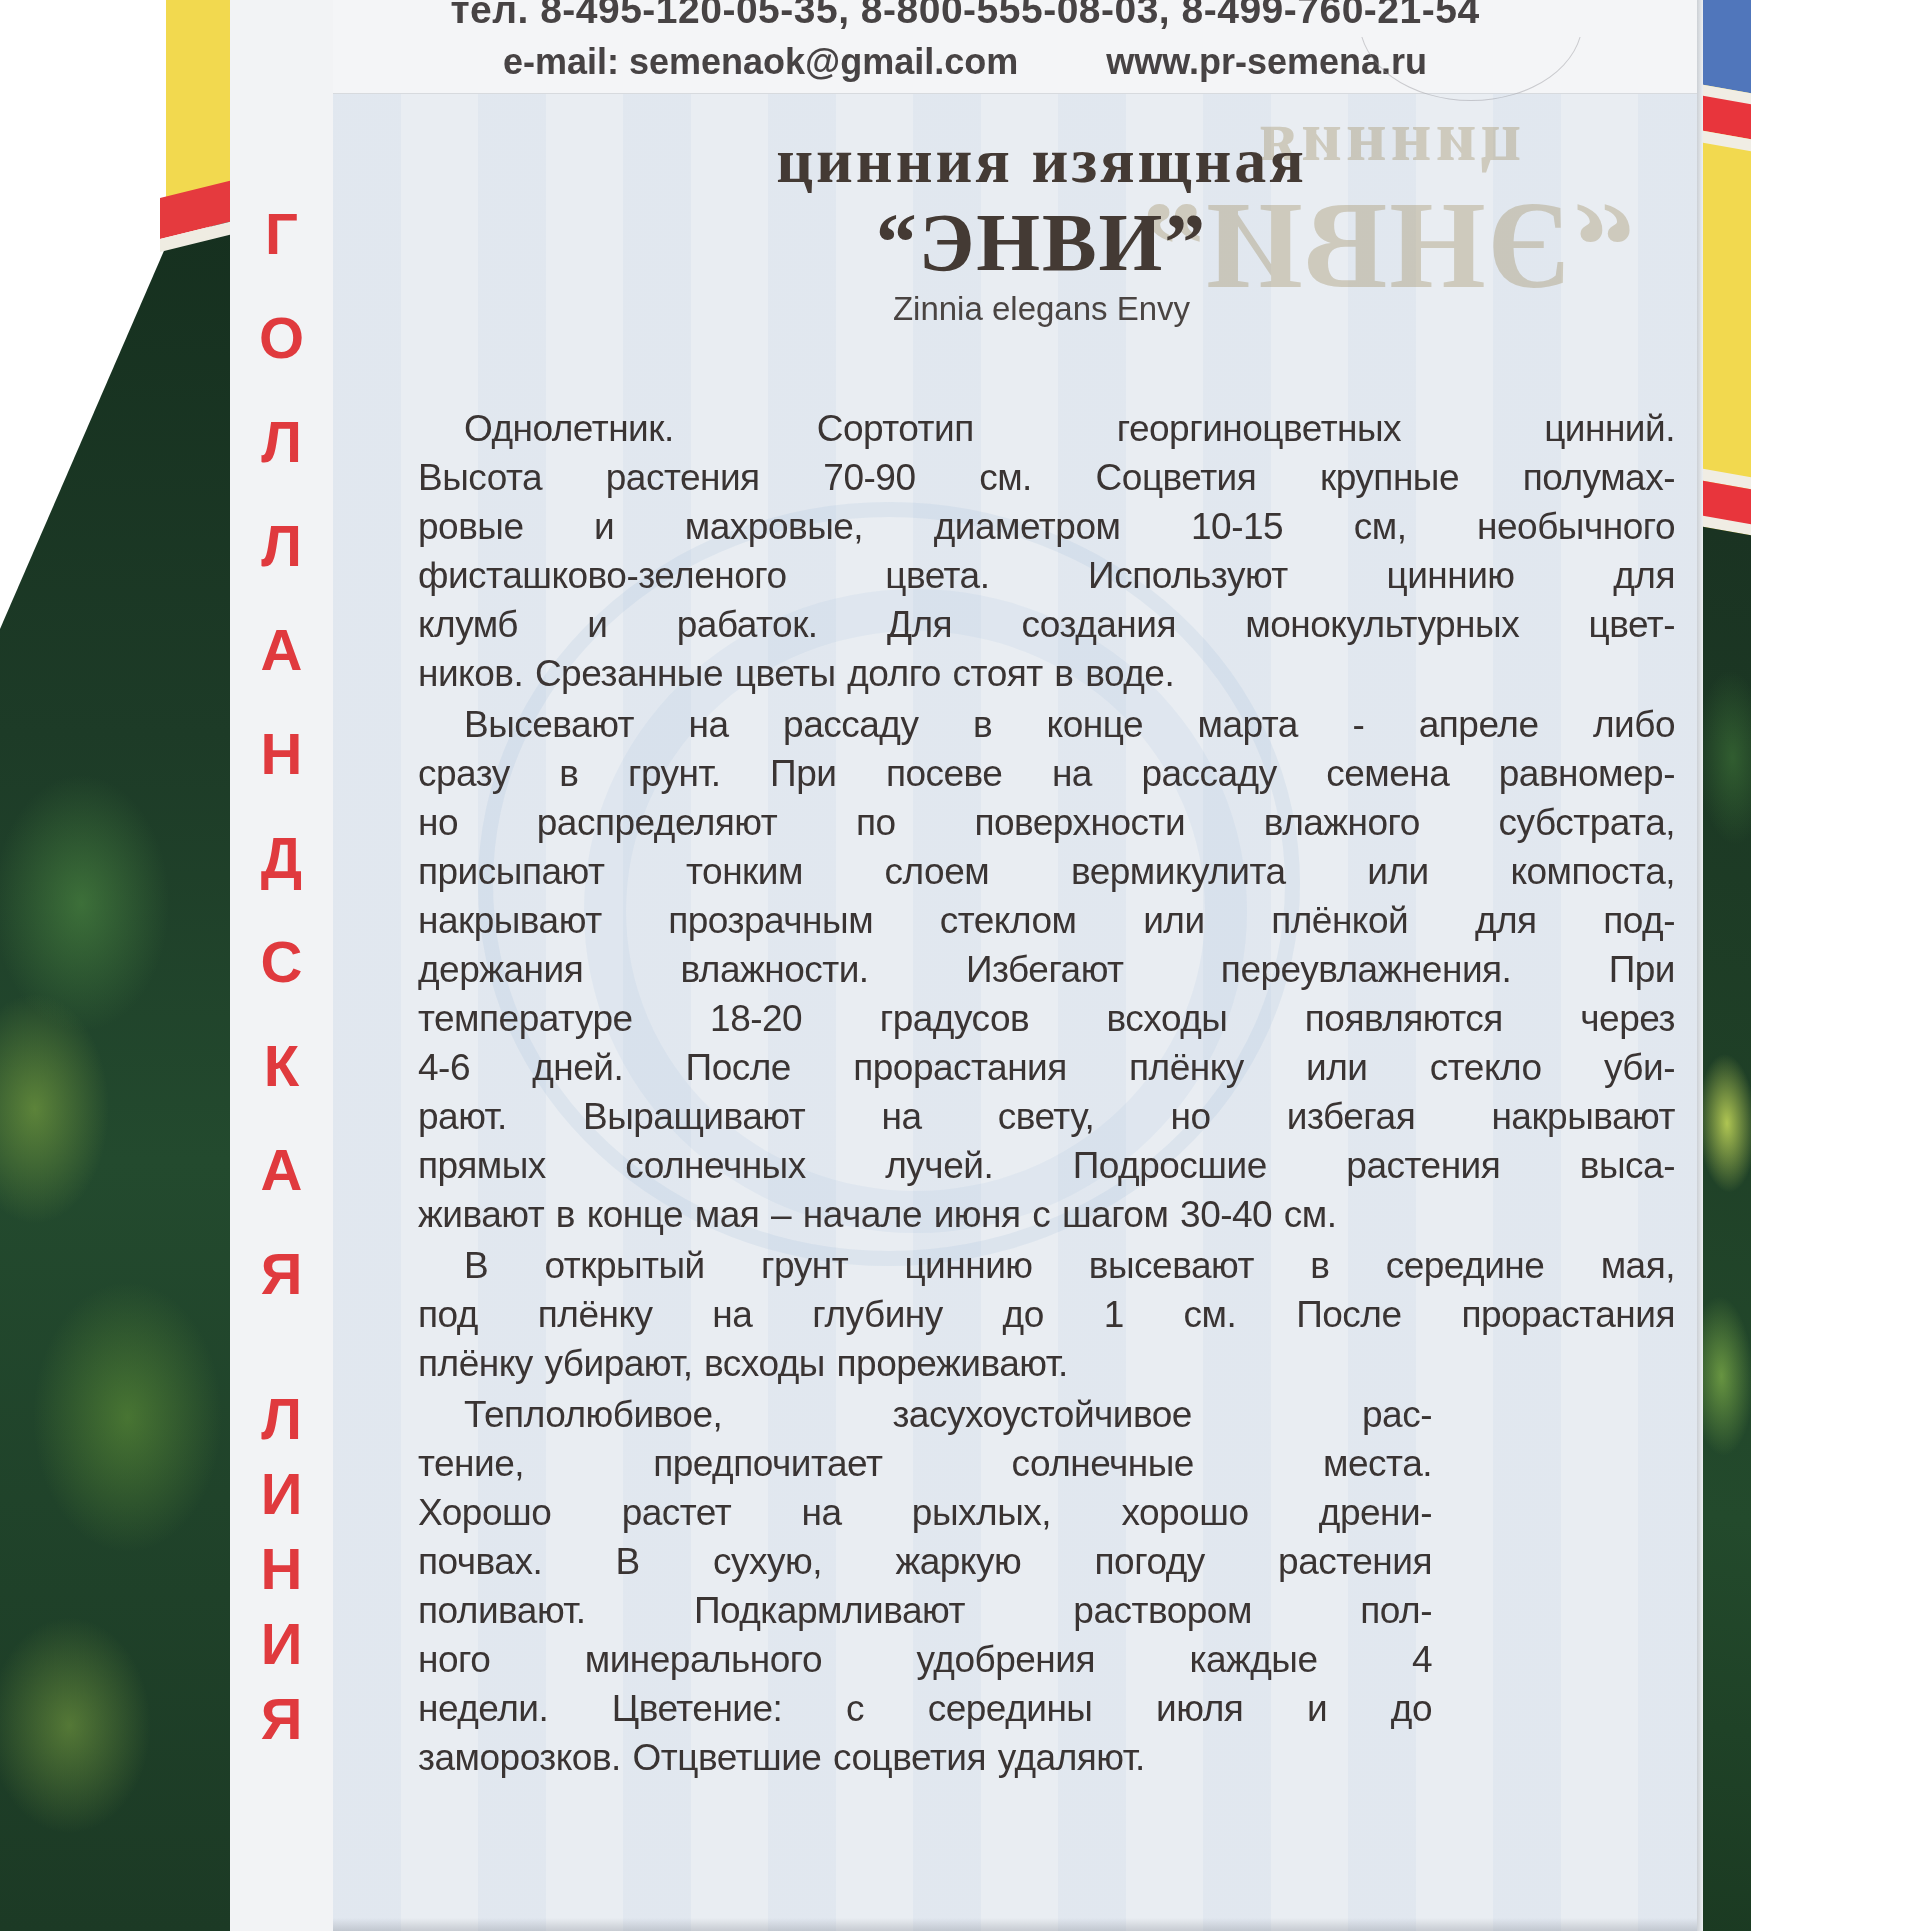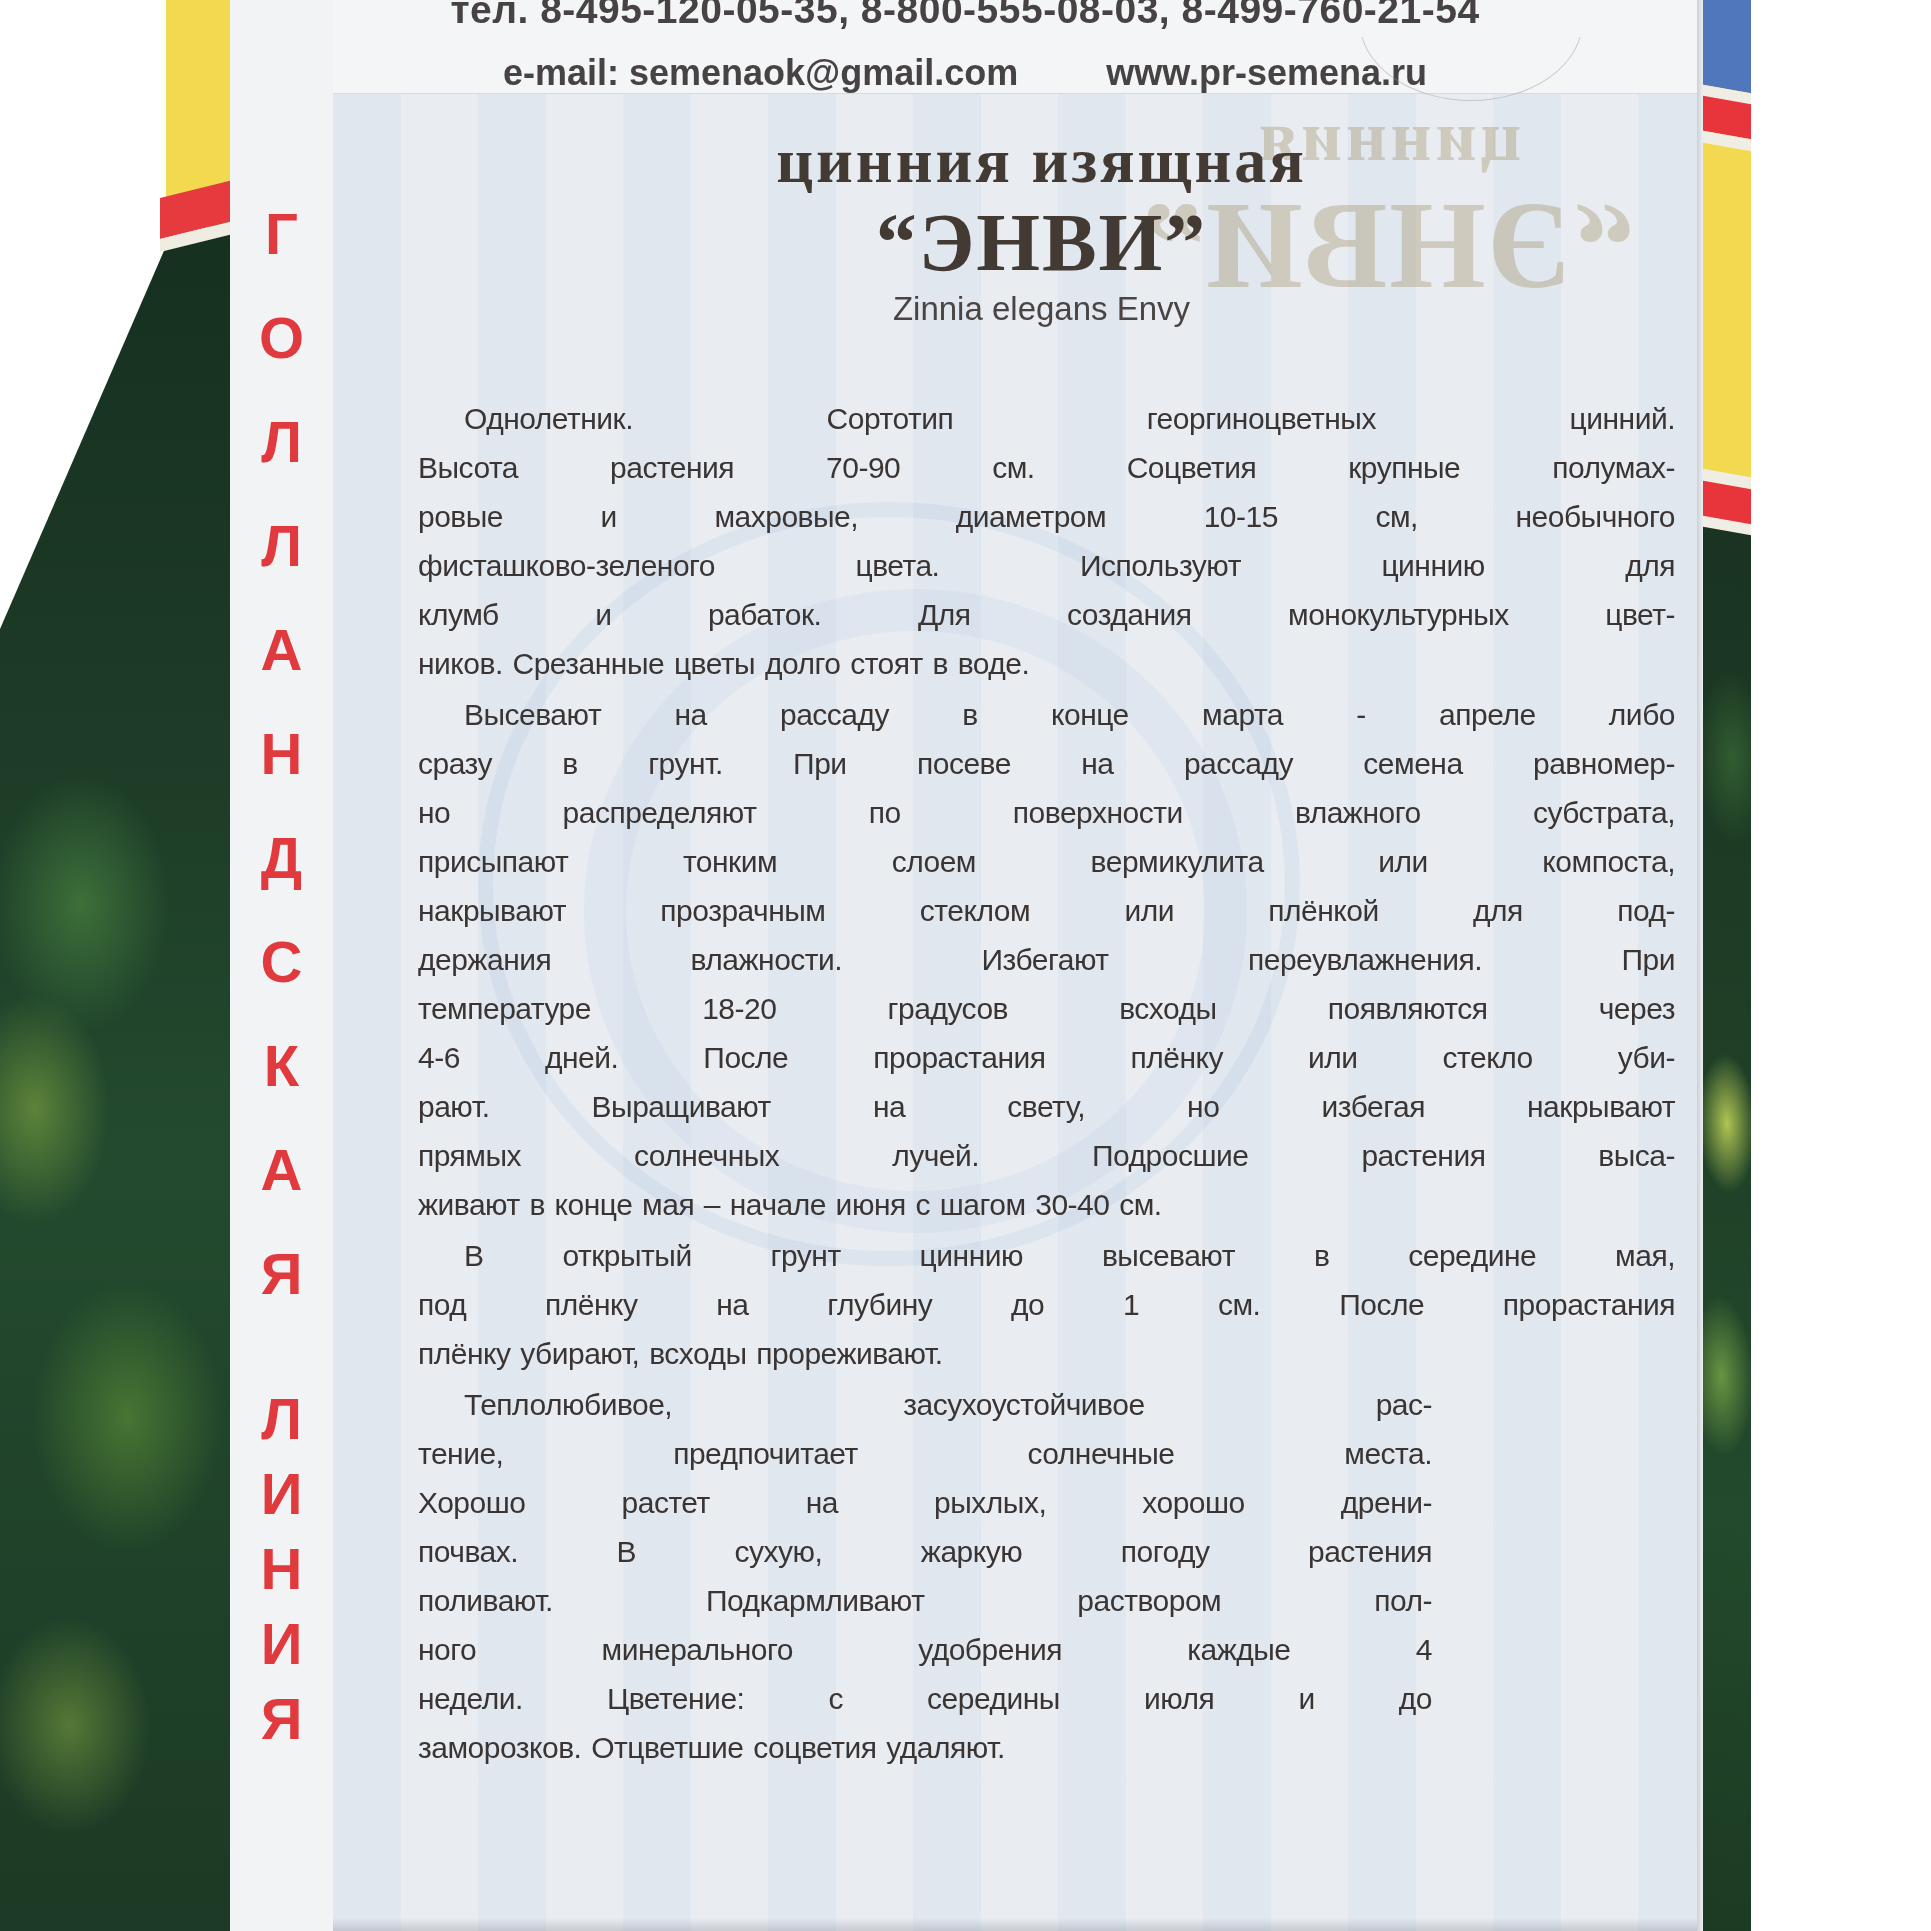--- a/index.html
+++ b/index.html
@@ -57,21 +57,21 @@
   .wm2{position:absolute;left:251px;top:589px;width:579px;height:560px;
        border:42px solid rgba(140,180,215,.10);border-radius:50%;}
   .top-band{
     position:absolute;left:0;top:0;width:100%;height:94px;
     background:#f4f5f7;border-bottom:1px solid #d7dade;
     text-align:center;overflow:hidden;
     padding-right:100px;box-sizing:border-box;
     color:#474344;
   }
   .phone-line{font-size:39px;font-weight:bold;margin-top:-11.6px;letter-spacing:0.5px;white-space:nowrap;}
-  .email-line{font-size:36px;font-weight:bold;margin-top:20px;white-space:nowrap;}
+  .email-line{font-size:36px;font-weight:bold;margin-top:9px;white-space:nowrap;}
   .email-line .gap{display:inline-block;width:68px;}
   .flap-curve{
     position:absolute;top:-60px;right:114px;width:222px;height:159px;
     border:1.9px solid rgba(150,150,158,.45);border-radius:50%;
     clip-path:inset(97px 0 0 0);
   }
   .ghost{
     position:absolute;top:95px;right:0px;width:618px;text-align:center;
     transform:scaleX(-1);
     color:rgba(165,150,110,.40);
@@ -81,22 +81,22 @@
   .ghost .g1{font-size:71px;line-height:83px;letter-spacing:3.9px;}
   .ghost .g2{font-size:124px;line-height:135px;letter-spacing:1.9px;}
   .title-block{
     position:absolute;left:0;top:126px;width:100%;text-align:center;
     color:#443a34;padding-left:53px;box-sizing:border-box;
   }
   .title-1{font-family:"Liberation Serif",serif;font-weight:bold;font-size:64px;line-height:70px;letter-spacing:2.9px;}
   .title-2{font-family:"Liberation Serif",serif;font-weight:bold;font-size:82px;line-height:89px;margin-top:1.9px;letter-spacing:1.9px;}
   .title-latin{font-size:33px;line-height:44px;margin-top:0;color:#4a4442;}
   .body-text{
-    position:absolute;left:85px;top:394px;width:1257px;
-    font-size:30px;line-height:49px;color:#3a3433;letter-spacing:-0.5px;
+    position:absolute;left:85px;top:404px;width:1257px;
+    font-size:37px;line-height:49px;color:#3a3433;letter-spacing:-0.5px;
     word-spacing:1.9px;
   }
   .para{margin:0 0 1.9px 0;}
   .para.narrow{padding-right:243px;}
   .line{text-align:justify;text-align-last:justify;height:49px;white-space:nowrap0;}
   .line.last{text-align-last:left;}
   .label-bottom-shade{
     position:absolute;bottom:0;left:0;right:0;height:13.5px;
     background:linear-gradient(rgba(0,0,0,0), rgba(120,125,135,.30));
   }

